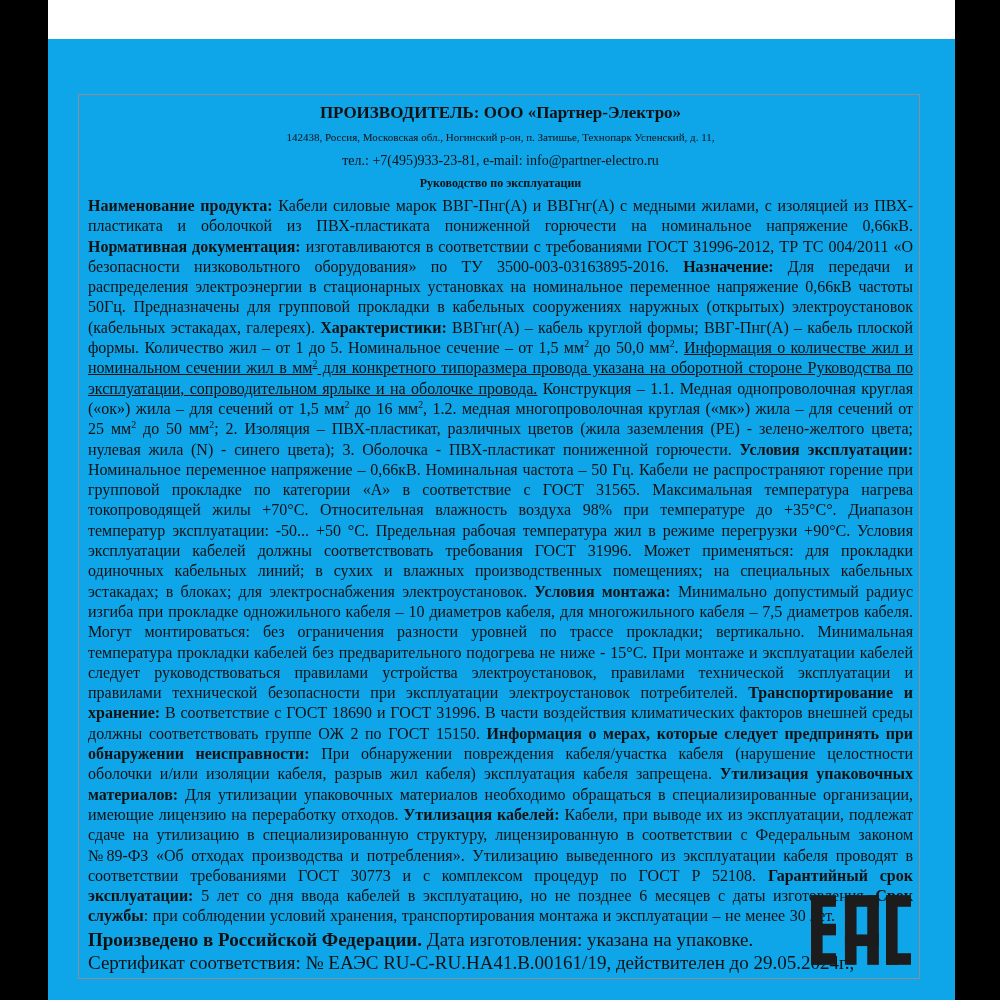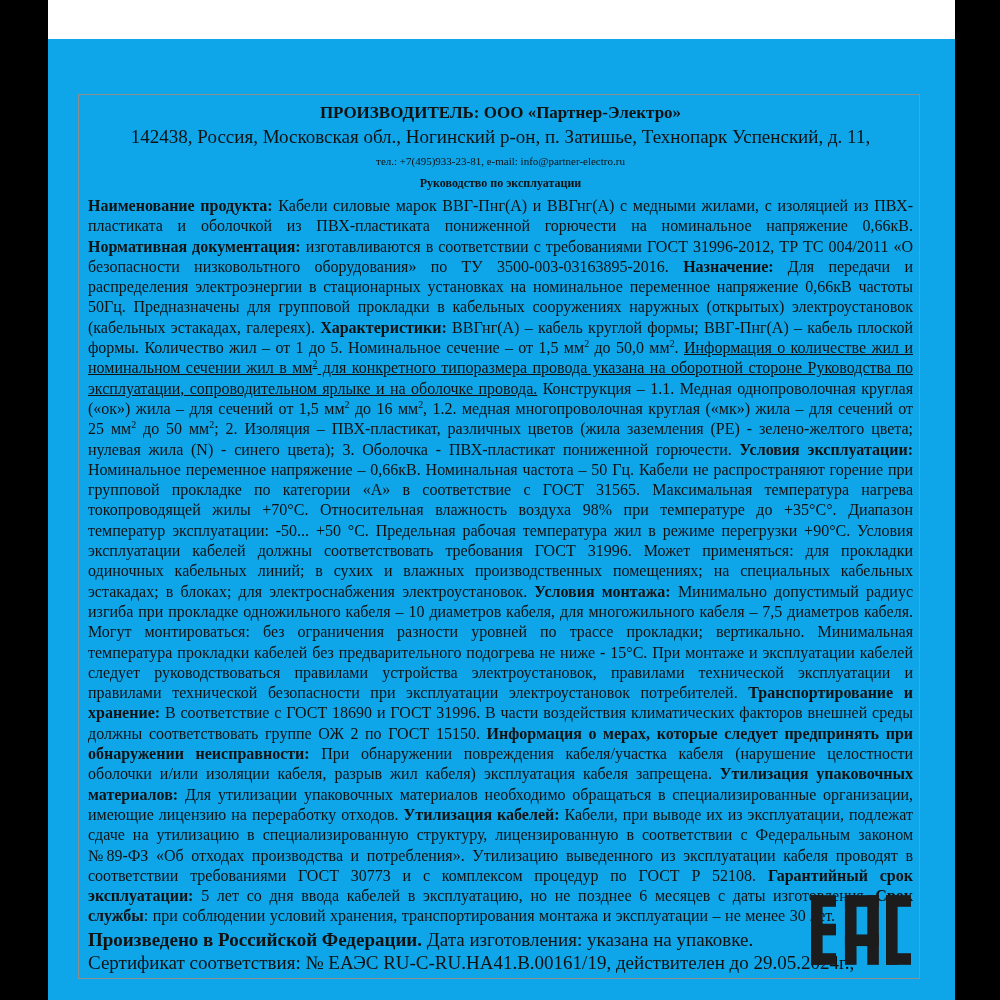--- a/index.html
+++ b/index.html
@@ -21,22 +21,22 @@
   .frame {
     position:absolute; left:30px; top:55px; width:842px; height:885px;
     border:1px solid #8f8f8f; box-sizing:border-box;
   }
   .content {
     position:absolute; left:9px; top:6px; width:825px;
   }
 
   .hdr { text-align:center; }
   .hdr-manufacturer { font-weight:bold; font-size:17px;   line-height:24px; }
-  .hdr-address      { font-size:19px; line-height:24px; }
-  .hdr-contact      { font-size:11px; line-height:24px; }
+  .hdr-address      { font-size:11px; line-height:24px; }
+  .hdr-contact      { font-size:14px; line-height:24px; }
   .hdr-title        { font-weight:bold; font-size:12px; line-height:21px; }
 
   .main-par {
     text-align:justify; font-size:16px; line-height:20.3px;
     word-spacing:0.5px; margin-top:2px;
   }
   .foot-par { font-size:19px; line-height:20.3px; margin-top:3px; text-align:left; }
 
   .u { text-decoration:underline; }
   sup { font-size:0.62em; line-height:0; }

